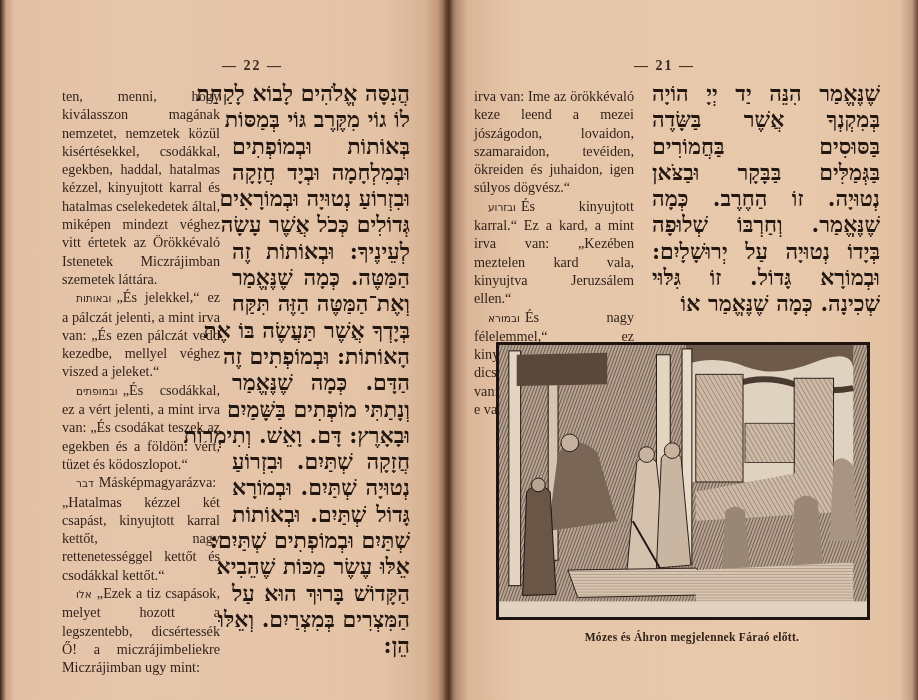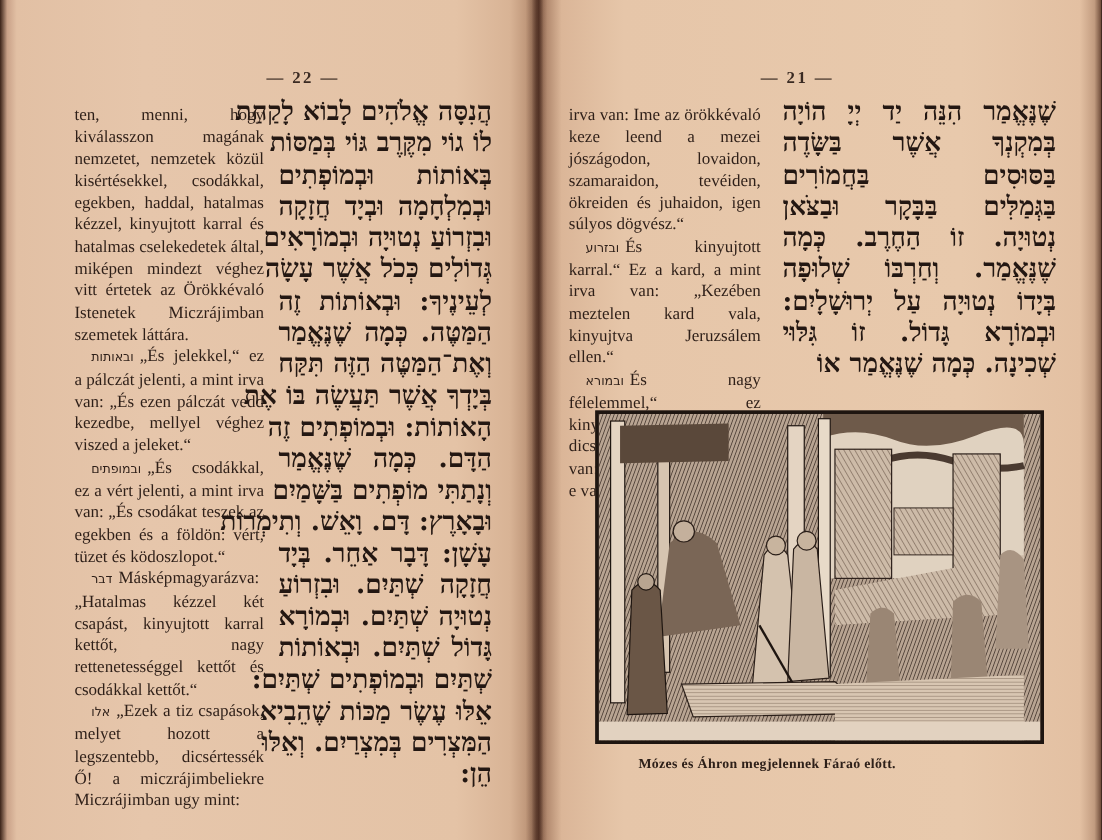--- a/index.html
+++ b/index.html
@@ -30,21 +30,21 @@
       font-family: "DejaVu Serif", "Liberation Serif", serif; font-weight: bold;
       font-size: 22px; line-height: 26.3px; color: #231712;
     }
     .page-left .he-col { left: 232px; top: 80px; width: 178px; }
     .page-right .he-col { left: 200px; top: 80px; width: 228px; }
     .he-col .line { display: block; white-space: nowrap; }
     .he-col .line.last { text-align-last: right; }
 
     .figure { position: absolute; left: 44px; top: 342px; width: 374px; height: 278px; border: 3px solid #1e1510; background: #8a7868; overflow: hidden; }
     .figure svg { display: block; width: 100%; height: 100%; }
-    .caption { position: absolute; left: 80px; top: 631px; width: 320px; font-size: 11.5px; font-weight: bold; letter-spacing: 0.3px; color: #2e2019; }
+    .caption { position: absolute; left: 80px; top: 631px; width: 320px; text-align: center; font-size: 11.5px; font-weight: bold; letter-spacing: 0.3px; color: #2e2019; }
     .spine-shadow { position: absolute; left: 438px; top: 0; width: 18px; height: 700px; background: linear-gradient(90deg, rgba(60,30,20,0) 0%, rgba(60,30,20,0.45) 50%, rgba(60,30,20,0) 100%); }
   </style>
 </head>
 <body>
 
 <div class="spread">
 
   <div class="page page-left">
     <div class="folio">— 22 —</div>
 
@@ -64,26 +64,26 @@
       <span class="line">וּבִזְרוֹעַ נְטוּיָה וּבְמוֹרָאִים</span>
       <span class="line">גְּדוֹלִים כְּכֹל אֲשֶׁר עָשָׂה</span>
       <span class="line">לְעֵינֶיךָ: וּבְאוֹתוֹת זֶה</span>
       <span class="line">הַמַּטֶּה. כְּמָה שֶׁנֶּאֱמַר</span>
       <span class="line">וְאֶת־הַמַּטֶּה הַזֶּה תִּקַּח</span>
       <span class="line">בְּיָדְךָ אֲשֶׁר תַּעֲשֶׂה בּוֹ אֶת</span>
       <span class="line">הָאוֹתוֹת: וּבְמוֹפְתִים זֶה</span>
       <span class="line">הַדָּם. כְּמָה שֶׁנֶּאֱמַר</span>
       <span class="line">וְנָתַתִּי מוֹפְתִים בַּשָּׁמַיִם</span>
       <span class="line">וּבָאָרֶץ: דָּם. וָאֵשׁ. וְתִימְרוֹת</span>
-      <span class="line">עָשָׁן: דָּבָר אַחֵר. בְּיָד</span>
       <span class="line">חֲזָקָה שְׁתַּיִם. וּבִזְרוֹעַ</span>
       <span class="line">נְטוּיָה שְׁתַּיִם. וּבְמוֹרָא</span>
       <span class="line">גָּדוֹל שְׁתַּיִם. וּבְאוֹתוֹת</span>
       <span class="line">שְׁתַּיִם וּבְמוֹפְתִים שְׁתַּיִם:</span>
       <span class="line">אֵלּוּ עֶשֶׂר מַכּוֹת שֶׁהֵבִיא</span>
+      <span class="line">הַקָּדוֹשׁ בָּרוּךְ הוּא עַל</span>
       <span class="line">הַמִּצְרִים בְּמִצְרַיִם. וְאֵלּוּ</span>
       <span class="line last">הֵן:</span>
     </div>
   </div>
 
   <div class="spine-shadow"></div>
 
   <div class="page page-right">
     <div class="folio">— 21 —</div>
 

